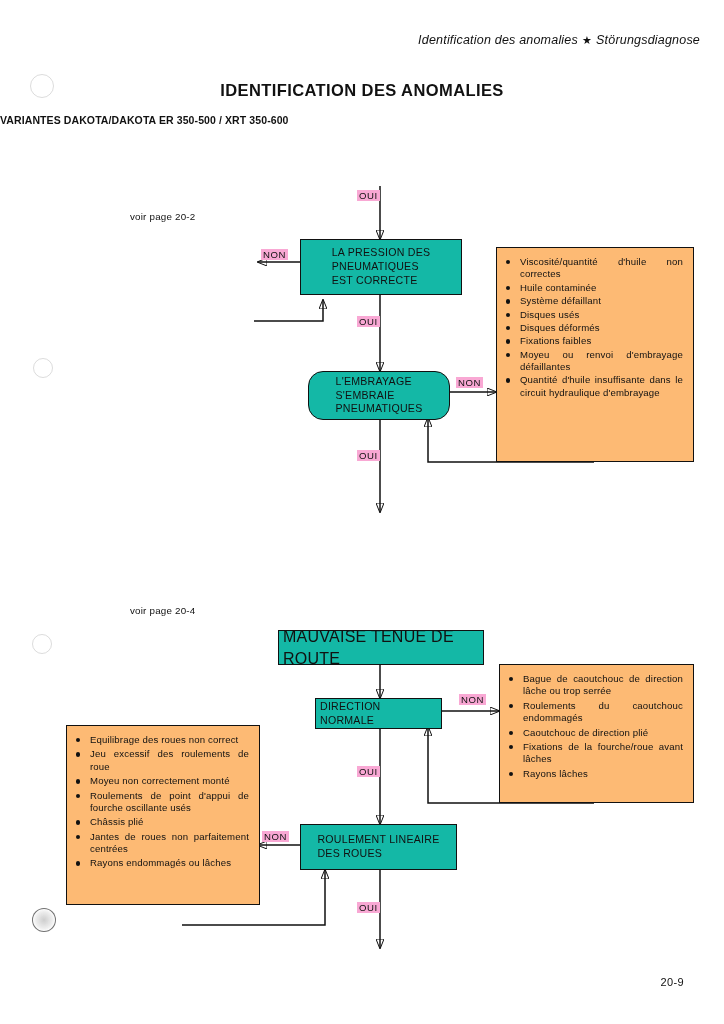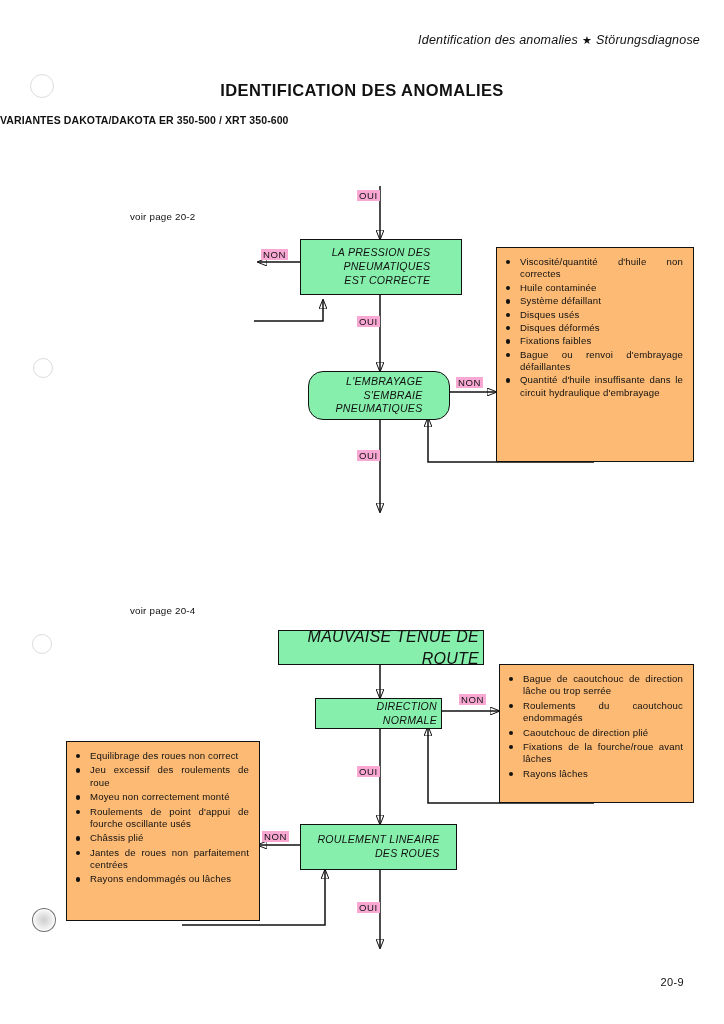--- a/index.html
+++ b/index.html
@@ -17,23 +17,23 @@
   #variants{top:114px;left:0;width:724px;text-align:left;
        font-size:10.5px;font-weight:bold;letter-spacing:.1px;}
   #page-number{right:40px;bottom:36px;font-size:11px;letter-spacing:.4px;}
 
   
   svg.flow{position:absolute;left:0;top:0;width:724px;height:1024px;
        overflow:visible;pointer-events:none;}
   svg.flow line,svg.flow path,svg.flow rect{stroke:#111;fill:none;}
 
   
-  .node{position:absolute;border:1.4px solid #111;background:#86efac;
-       display:flex;align-items:center;justify-content:center;text-align:right;
-       font-size:10.6px;line-height:1.32;letter-spacing:.25px;font-style:italic;}
+  .node{position:absolute;border:1.4px solid #111;background:#14b8a6;
+       display:flex;align-items:center;justify-content:center;text-align:left;
+       font-size:10.6px;line-height:1.32;letter-spacing:.25px;}
   .node span{display:block;padding:0 4px;}
 
   
   .panel{position:absolute;border:1.4px solid #111;background:#fdba74;
        box-sizing:border-box;padding:8px 10px 8px 8px;}
   .panel ul{margin:0;padding:0;list-style:none;}
   .panel li{position:relative;padding-left:15px;margin-bottom:2px;
        font-size:9.6px;line-height:1.29;text-align:justify;letter-spacing:.15px;}
   .panel li::before{content:"";position:absolute;left:1px;top:4px;
        width:4.4px;height:4.4px;border-radius:50%;background:#111;}
@@ -131,21 +131,21 @@
   <div class="elabel" style="left:357px;top:450px;">OUI</div>
 
   <div class="panel tight" style="left:496px;top:247px;width:198px;height:215px;">
     <ul>
       <li>Viscosité/quantité d'huile non correctes</li>
       <li>Huile contaminée</li>
       <li>Système défaillant</li>
       <li>Disques usés</li>
       <li>Disques déformés</li>
       <li>Fixations faibles</li>
-      <li>Bague ou renvoi d'embrayage défaillantes</li>
+      <li>Moyeu ou renvoi d'embrayage défaillantes</li>
       <li>Quantité d'huile insuffisante dans le circuit hydraulique d'embrayage</li>
     </ul>
   </div>
 
   <div class="note" style="left:130px;top:605px;">voir page 20-4</div>
 
   <div class="node" style="left:278px;top:630px;width:204px;height:33px;font-size:16px;">
     <span>MAUVAISE TENUE DE ROUTE</span>
   </div>
 
@@ -169,21 +169,21 @@
   <div class="node" style="left:300px;top:824px;width:155px;height:44px;">
     <span>
       <span>ROULEMENT LINEAIRE</span>
       <span>DES ROUES</span>
     </span>
   </div>
 
   <div class="elabel" style="left:262px;top:831px;">NON</div>
   <div class="elabel" style="left:357px;top:902px;">OUI</div>
 
-  <div class="panel" style="left:66px;top:725px;width:194px;height:180px;margin-top:16px;">
+  <div class="panel" style="left:66px;top:725px;width:194px;height:180px;">
     <ul>
       <li>Equilibrage des roues non correct</li>
       <li>Jeu excessif des roulements de roue</li>
       <li>Moyeu non correctement monté</li>
       <li>Roulements de point d'appui de fourche oscillante usés</li>
       <li>Châssis plié</li>
       <li>Jantes de roues non parfaitement centrées</li>
       <li>Rayons endommagés ou lâches</li>
     </ul>
   </div>

